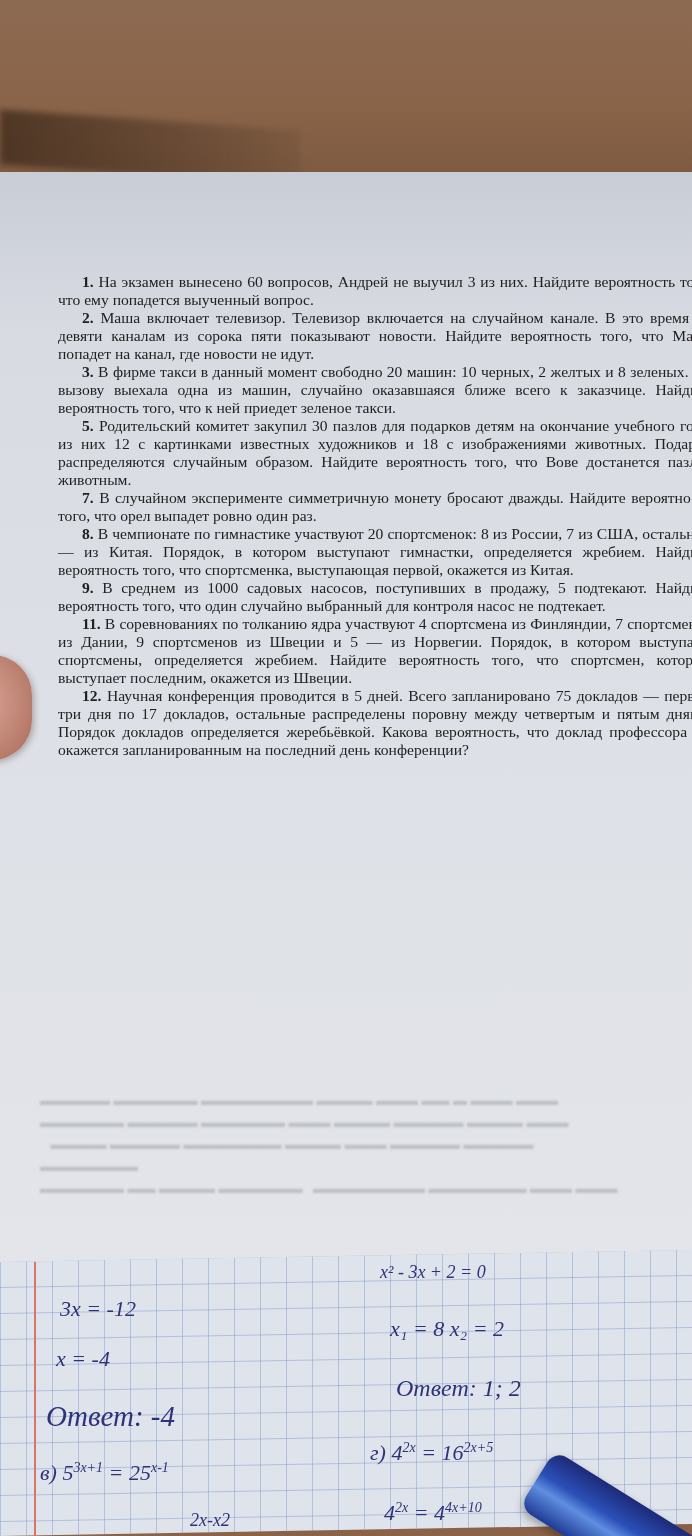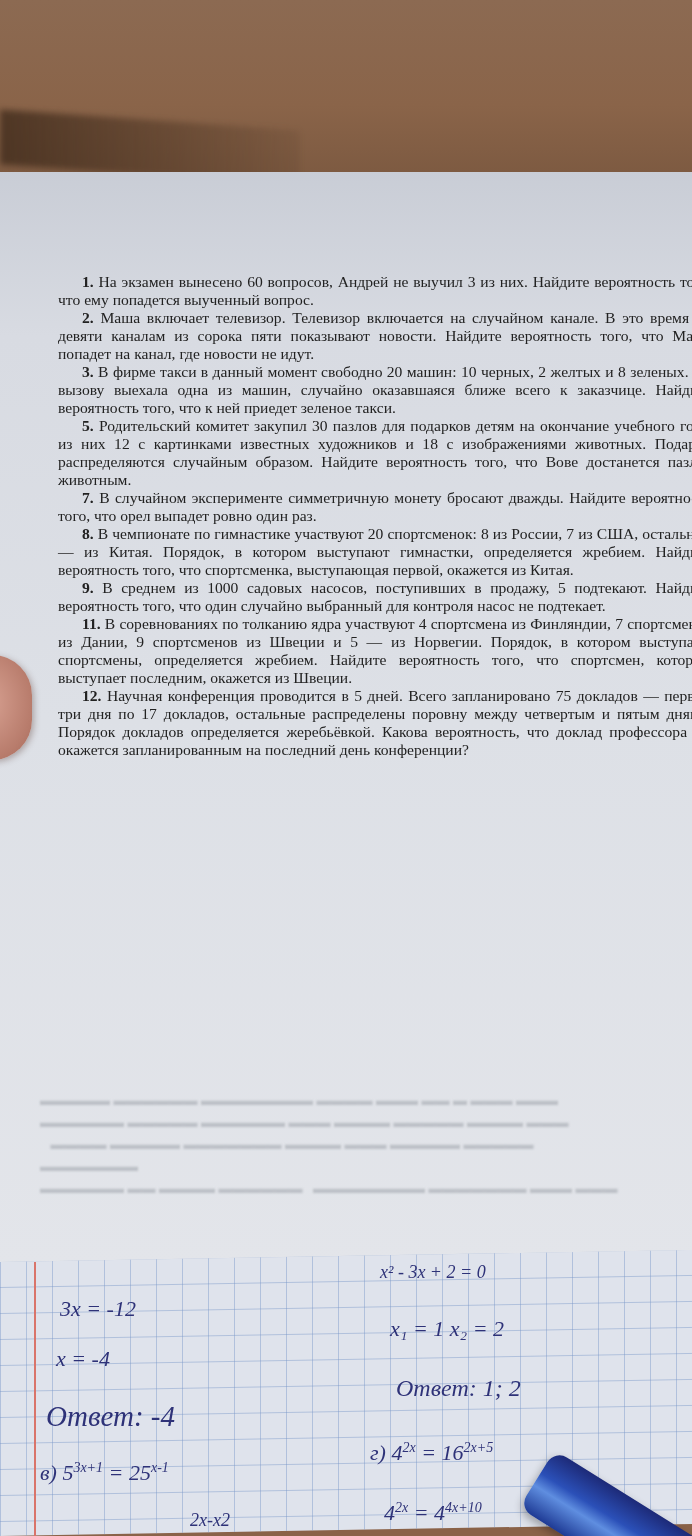--- a/index.html
+++ b/index.html
@@ -125,21 +125,21 @@
 <div class="hw" style="left:56px; top:1346px;">x = -4</div>
 <div class="hw" style="left:46px; top:1400px; font-size:29px;">Ответ: -4</div>
 <div class="hw" style="left:40px; top:1460px;">
   <span>в)</span>
   <span>5</span><sup>3x+1</sup>
   <span>= 25</span><sup>x-1</sup>
 </div>
 <div class="hw" style="left:190px; top:1510px; font-size:18px;">2x-x2</div>
 
 <div class="hw" style="left:380px; top:1262px; font-size:18px;">x² - 3x + 2 = 0</div>
-<div class="hw" style="left:390px; top:1316px;">x₁ = 1   x₂ = 2</div>
+<div class="hw" style="left:390px; top:1316px;">x₁ = 8   x₂ = 2</div>
 <div class="hw" style="left:396px; top:1375px; font-size:24px;">Ответ: 1; 2</div>
 <div class="hw" style="left:370px; top:1440px;">
   <span>г)</span>
   <span>4</span><sup>2x</sup>
   <span>= 16</span><sup>2x+5</sup>
 </div>
 <div class="hw" style="left:384px; top:1500px;">
   <span>4</span><sup>2x</sup>
   <span>= 4</span><sup>4x+10</sup>
 </div>

